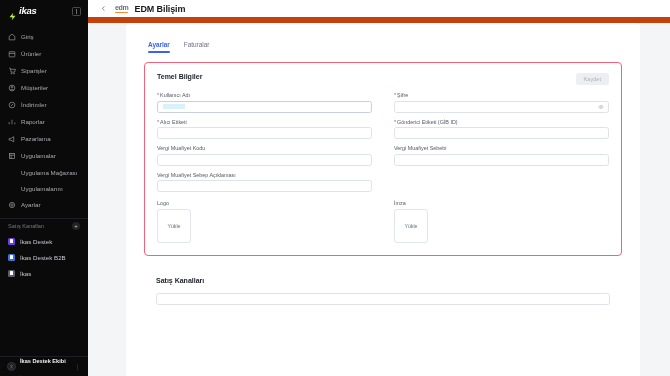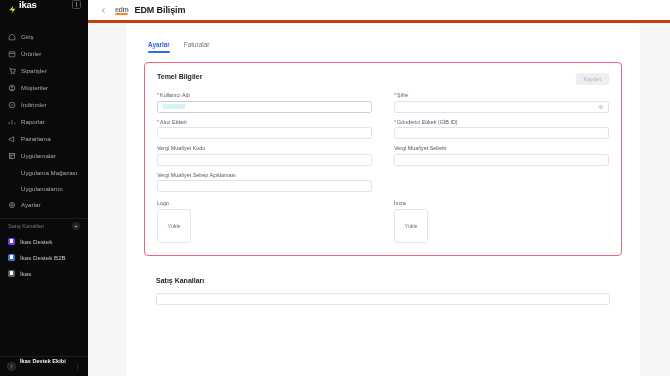--- a/index.html
+++ b/index.html
@@ -15,22 +15,23 @@
   .sidebar {
     width: 88px; height: 376px;
     background: #0a0a0a;
     color: #b9b9bd;
     display: flex; flex-direction: column;
     flex: 0 0 88px;
     position: relative;
   }
   .sb-top {
     height: 22px;
-    display: flex; align-items: flex-start; justify-content: space-between;
+    display: flex; align-items: center; justify-content: space-between;
     padding: 0 7px 0 8px;
+    font-style: italic;
   }
   .brand { display: flex; align-items: center; gap: 2px; }
   .brand-mark { width: 9px; height: 9px; display: block; }
   .brand-text {
     color: #ffffff; font-size: 9.5px; font-weight: bold;
     letter-spacing: -0.2px; line-height: 1;
   }
   .collapse-btn {
     width: 9px; height: 9px; border: 1px solid #4a4a4e;
     border-radius: 1.5px; display: flex; align-items: center; justify-content: center;
@@ -98,21 +99,21 @@
   .user-texts { flex: 1; min-width: 0; line-height: 1.05; }
   .user-name { font-size: 5.6px; color: #efefef; font-weight: bold; white-space: nowrap; }
   .user-sub { font-size: 4.8px; color: #6e6e74; white-space: nowrap; }
   .user-dots { font-size: 6px; color: #76767c; letter-spacing: 0.5px; }
 
   
   .main { flex: 1; height: 376px; background: #f4f5f7; display: flex; flex-direction: column; min-width: 0; }
 
   .topbar {
     height: 23px; background: #ffffff;
-    border-bottom: 3px solid #c2410c;
+    border-bottom: 6px solid #c2410c;
     display: flex; align-items: center; gap: 6px;
     padding: 0 10px;
     flex: 0 0 23px;
   }
   .back-btn {
     width: 11px; height: 11px; border-radius: 2.5px;
     display: flex; align-items: center; justify-content: center;
     cursor: pointer; color: #5e6170;
   }
   .edm-logo { display: flex; flex-direction: column; align-items: center; line-height: 1; }

